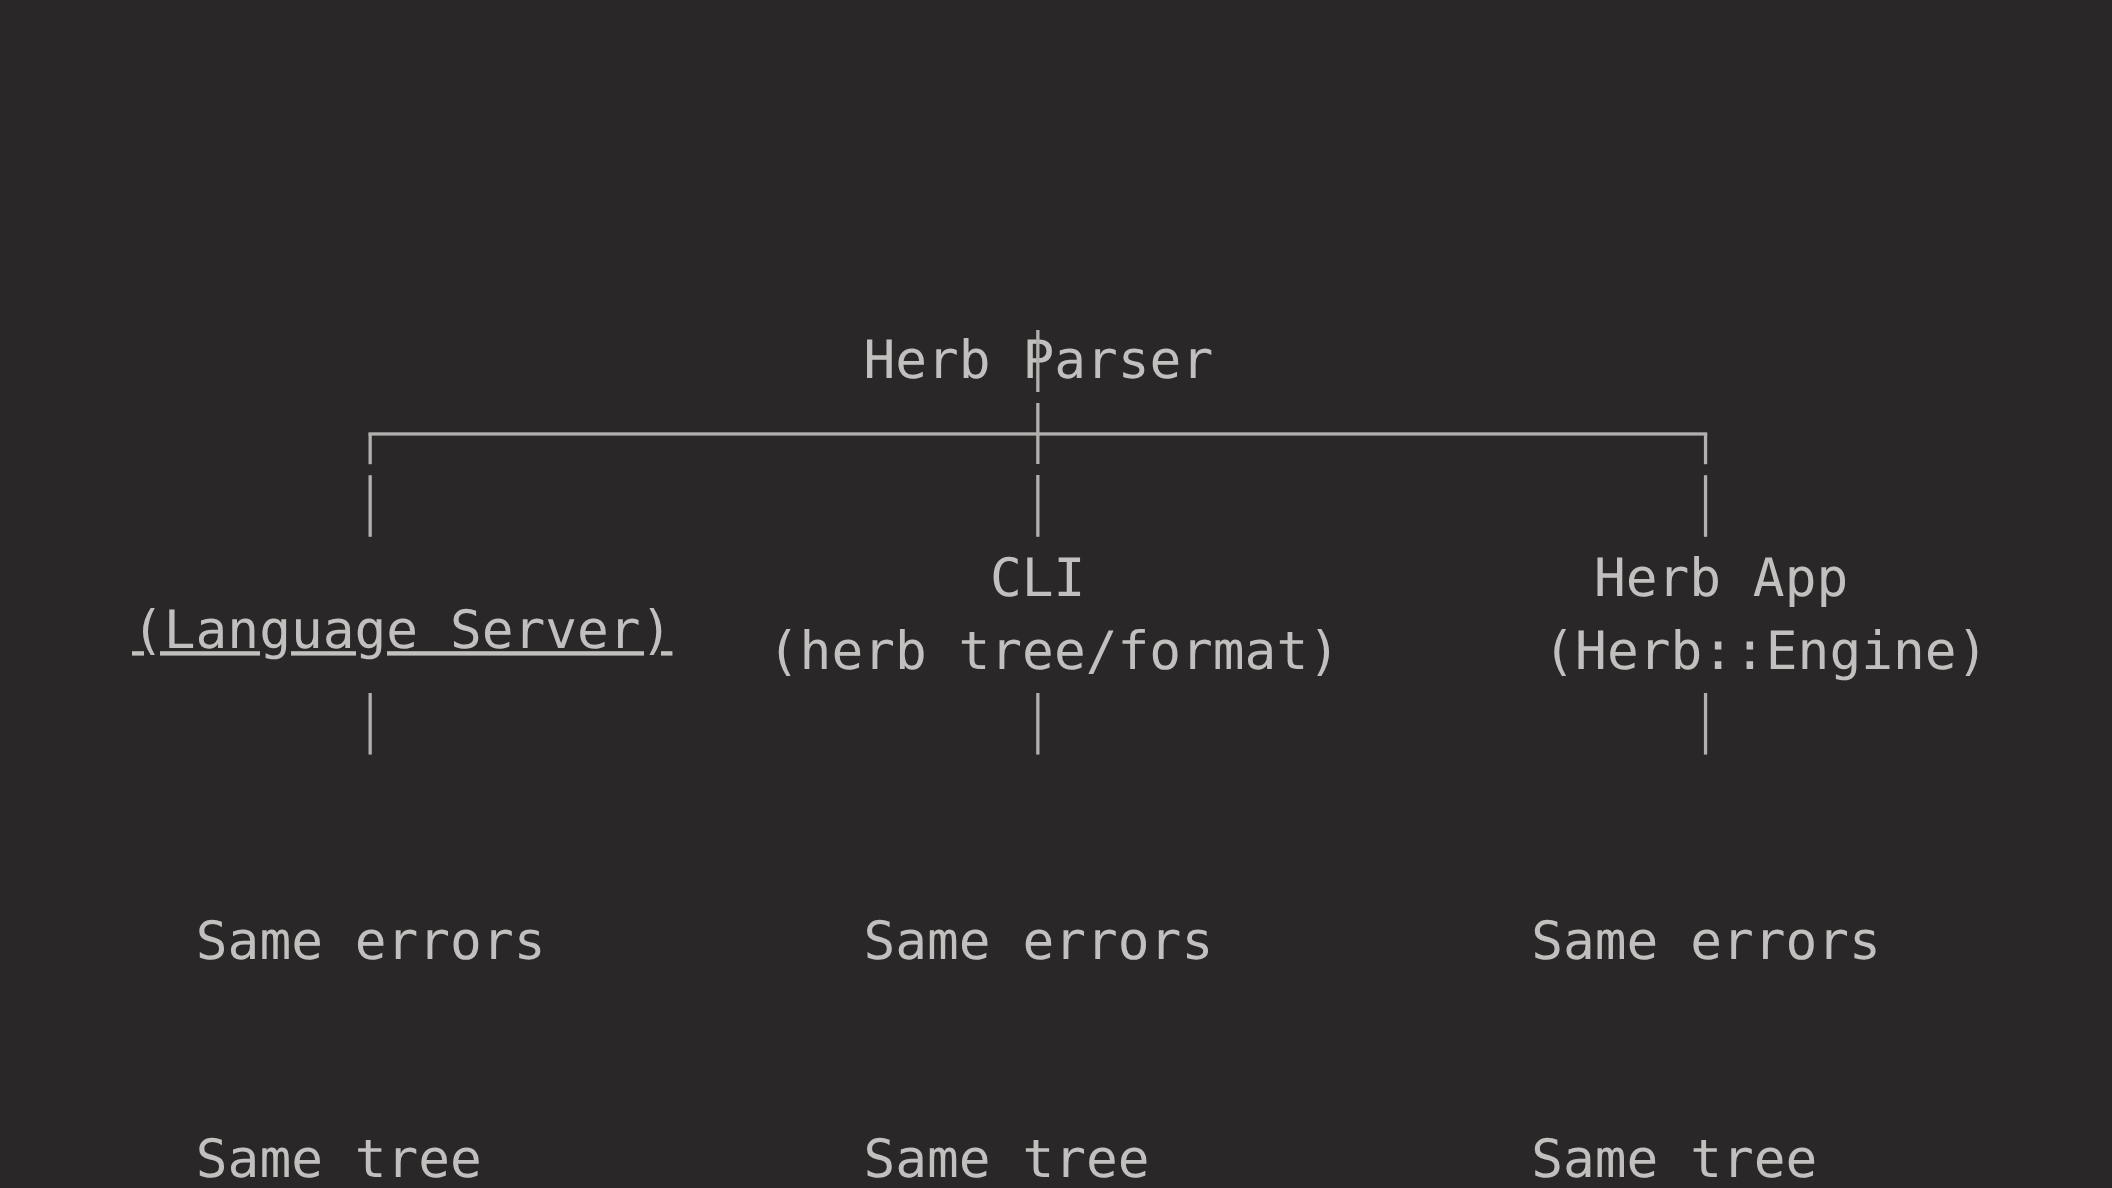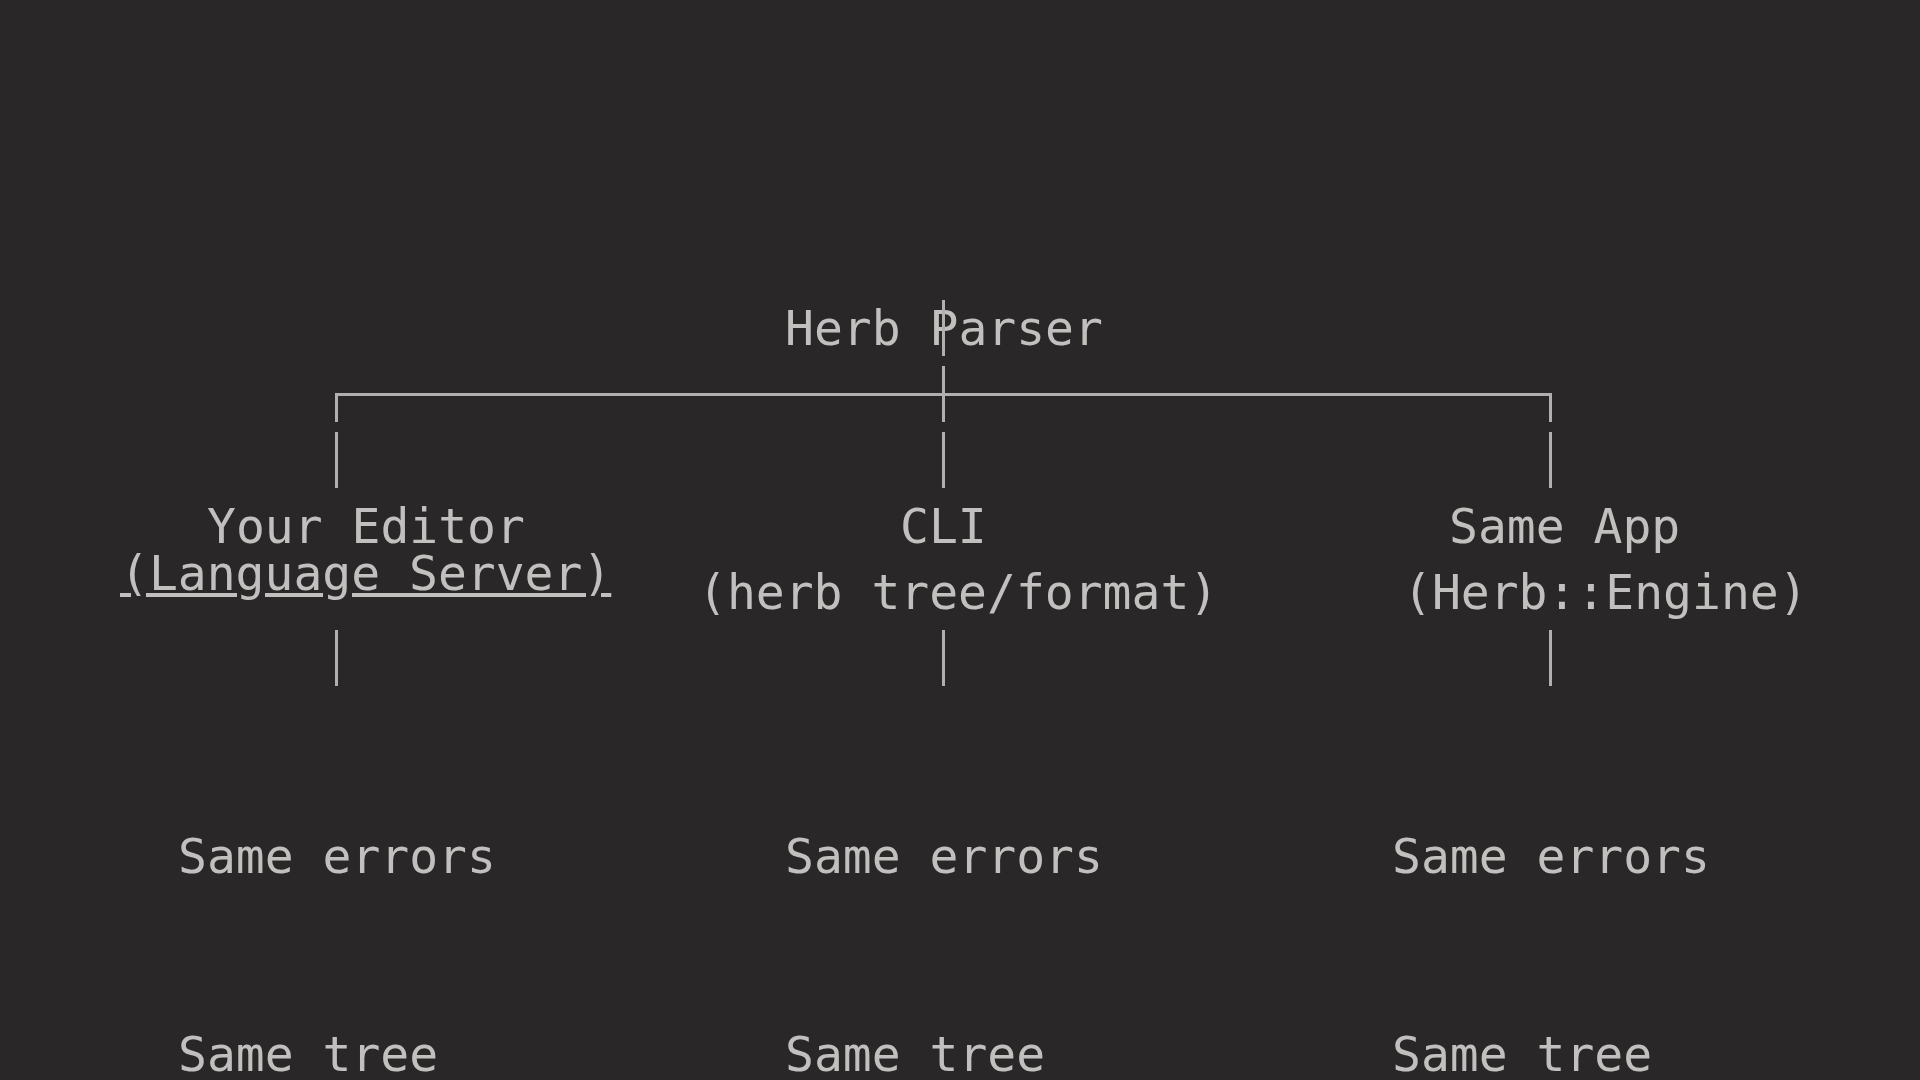--- a/index.html
+++ b/index.html
@@ -61,41 +61,40 @@
 
   
   <div class="vline" style="left:335px; top:394px; height:28px;"></div>
   <div class="vline" style="left:335px; top:432px; height:56px;"></div>
 
   
   <div class="vline" style="left:1549px; top:394px; height:28px;"></div>
   <div class="vline" style="left:1549px; top:432px; height:56px;"></div>
 
   
-  <div class="txt" style="left:207px; top:493px;">Your Editor</div>
   <div class="txt" style="left:120px; top:540px;text-decoration:underline;">(Language Server)</div>
   <div class="vline" style="left:335px; top:630px; height:56px;"></div>
   <div class="txt" style="left:178px; top:691px;">
     <div>Same errors</div>
     <div>Same tree</div>
     
   </div>
 
   
   <div class="txt" style="left:900px; top:493px;text-align:right;">CLI</div>
   <div class="txt" style="left:698px; top:559px;">(herb tree/format)</div>
   <div class="vline" style="left:942px; top:630px; height:56px;"></div>
   <div class="txt" style="left:785px; top:691px;">
     <div>Same errors</div>
     <div>Same tree</div>
     
   </div>
 
   
-  <div class="txt" style="left:1449px; top:493px;">Same App</div>
+  <div class="txt" style="left:1449px; top:493px;">Herb App</div>
   <div class="txt" style="left:1363px; top:559px;margin-left:40px;">(Herb::Engine)</div>
   <div class="vline" style="left:1549px; top:630px; height:56px;"></div>
   <div class="txt" style="left:1392px; top:691px;">
     <div>Same errors</div>
     <div>Same tree</div>
     
   </div>
 
 </div>
 

